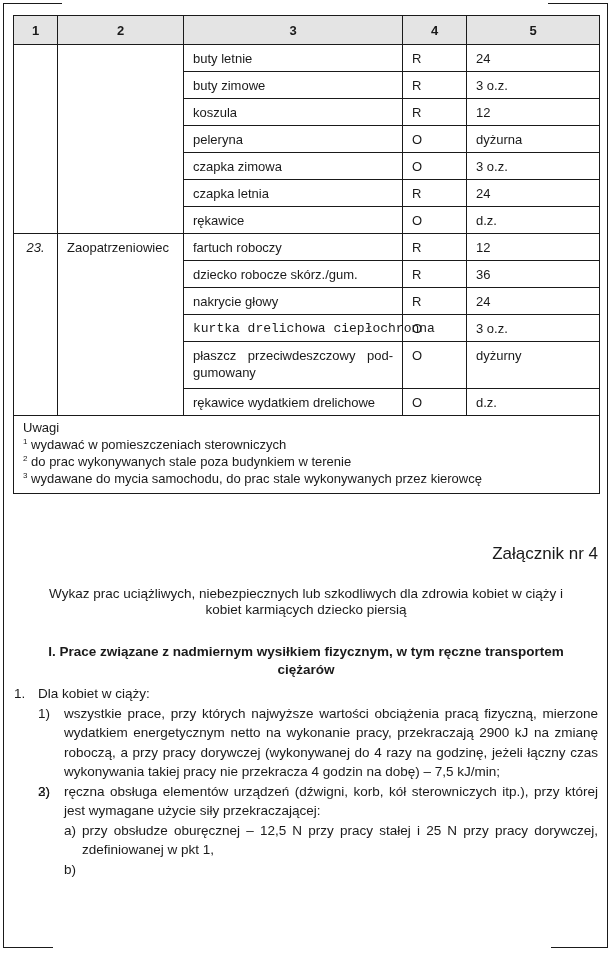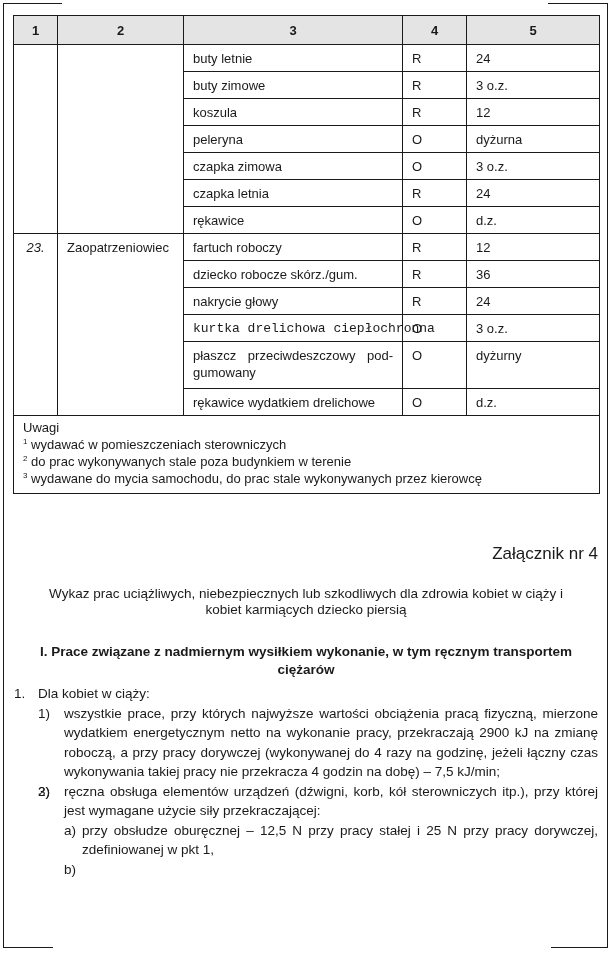--- a/index.html
+++ b/index.html
@@ -144,21 +144,21 @@
         <span class="ln"><sup>1</sup><span> wydawać w pomieszczeniach sterowniczych</span></span>
         <span class="ln"><sup>2</sup><span> do prac wykonywanych stale poza budynkiem w terenie</span></span>
         <span class="ln"><sup>3</sup><span> wydawane do mycia samochodu, do prac stale wykonywanych przez kierowcę</span></span>
       </td>
     </tr>
   </tbody>
 </table>
 
 <div class="annex">Załącznik nr 4</div>
 <div class="title" style="padding:0 26px; box-sizing:border-box;">Wykaz prac uciążliwych, niebezpiecznych lub szkodliwych dla zdrowia kobiet w ciąży i kobiet karmiących dziecko piersią</div>
-<div class="section" style="padding:0 26px; box-sizing:border-box;">I. Prace związane z nadmiernym wysiłkiem wykonanie, w tym ręcznym transportem ciężarów</div>
+<div class="section" style="padding:0 26px; box-sizing:border-box;">I. Prace związane z nadmiernym wysiłkiem fizycznym, w tym ręczne transportem ciężarów</div>
 
 <div class="list">
   <div class="li l1">
     <span class="num">1.</span>
     <span>Dla kobiet w ciąży:</span>
   </div>
   <div class="li l2">
     <span class="num">1)</span>
     <span>wszystkie prace, przy których najwyższe wartości obciążenia pracą fizyczną, mierzone wydatkiem energetycznym netto na wykonanie pracy, przekraczają 2900 kJ na zmianę roboczą, a przy pracy dorywczej (wykonywanej do 4 razy na godzinę, jeżeli łączny czas wykonywania takiej pracy nie przekracza 4 godzin na dobę) – 7,5 kJ/min;</span>
   </div>

